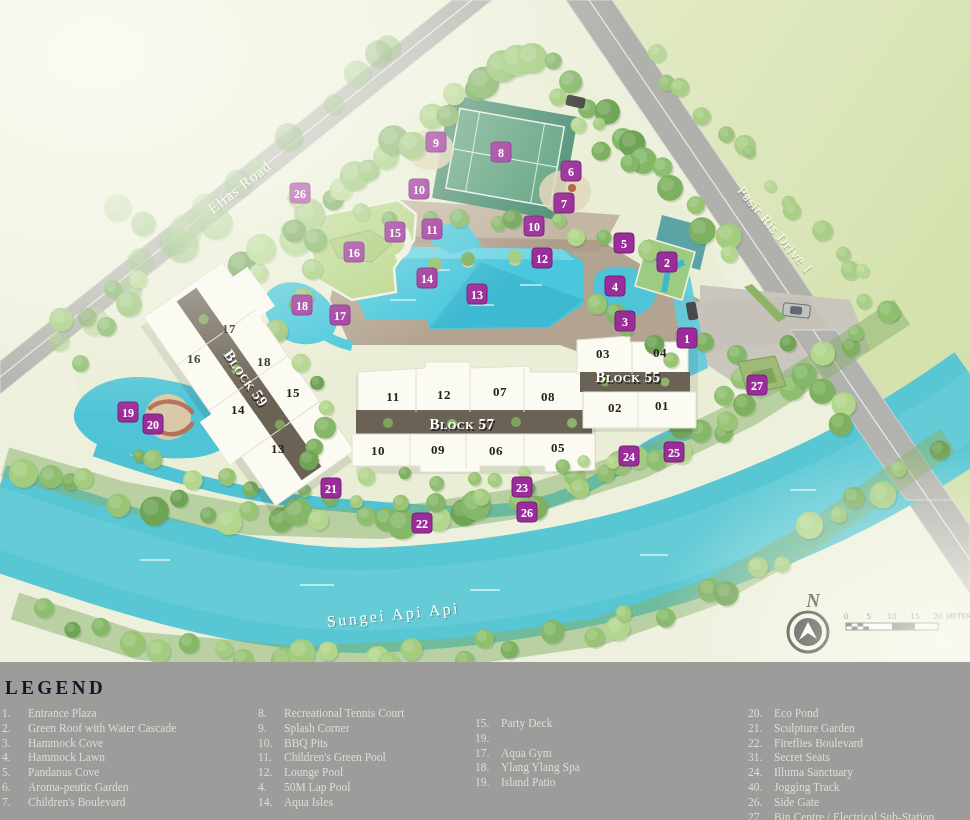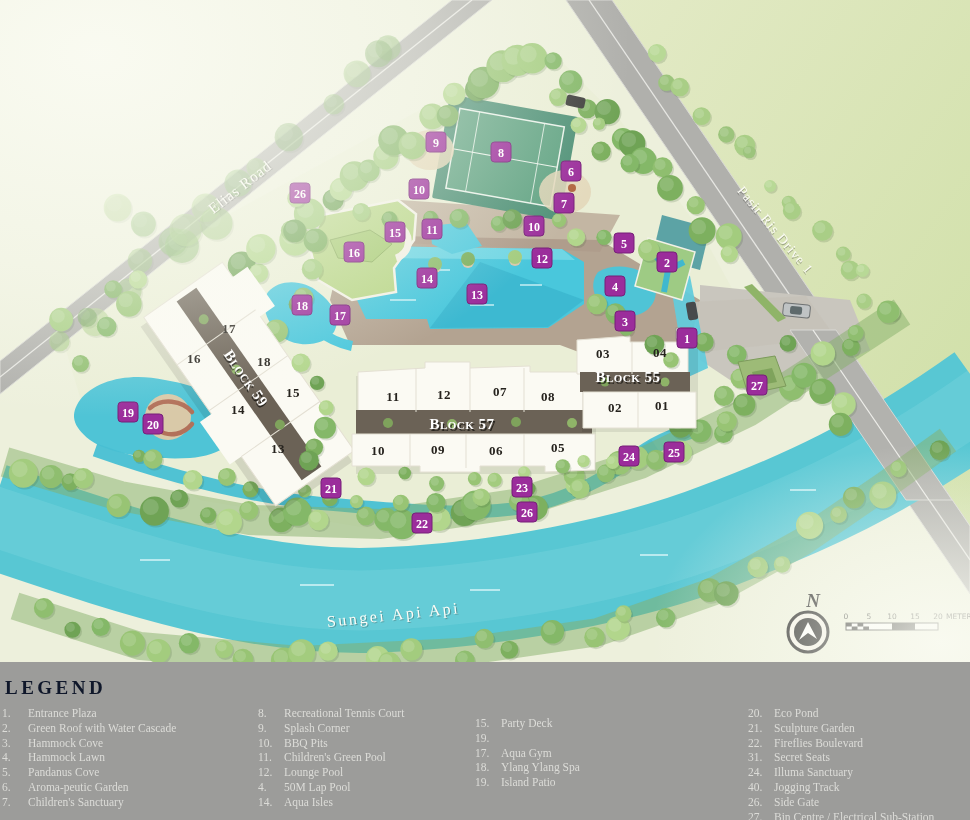--- a/index.html
+++ b/index.html
@@ -1038,21 +1038,21 @@
           <div class="legend-item">
             <span class="num">5.</span>
             <span class="lab">Pandanus Cove</span>
           </div>
           <div class="legend-item">
             <span class="num">6.</span>
             <span class="lab">Aroma-peutic Garden</span>
           </div>
           <div class="legend-item">
             <span class="num">7.</span>
-            <span class="lab">Children's Sanctuary</span>
+            <span class="lab">Children's Boulevard</span>
           </div>
         </div>
         <div class="legend-col" style="left: 258px;">
           <div class="legend-item">
             <span class="num">8.</span>
             <span class="lab">Recreational Tennis Court</span>
           </div>
           <div class="legend-item">
             <span class="num">9.</span>
             <span class="lab">Splash Corner</span>

